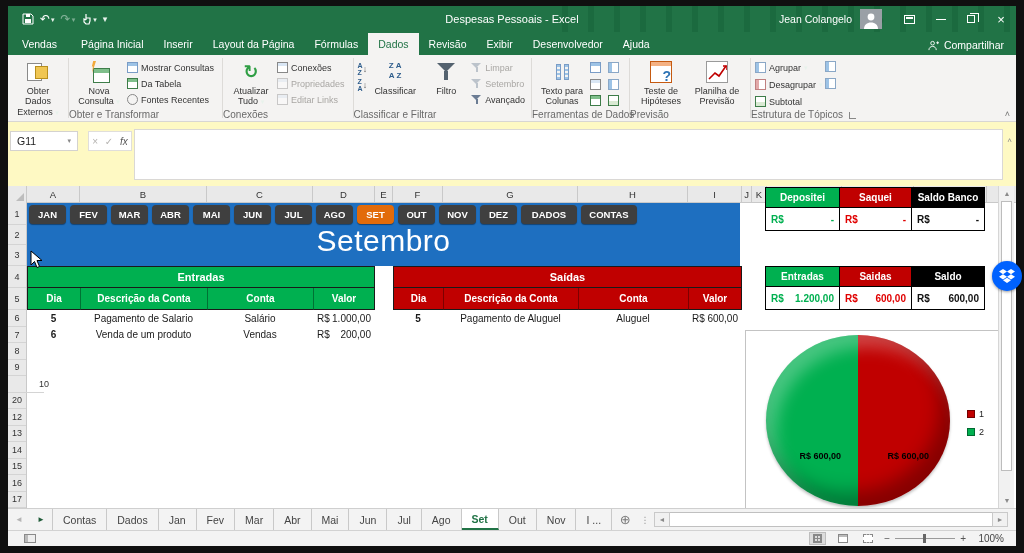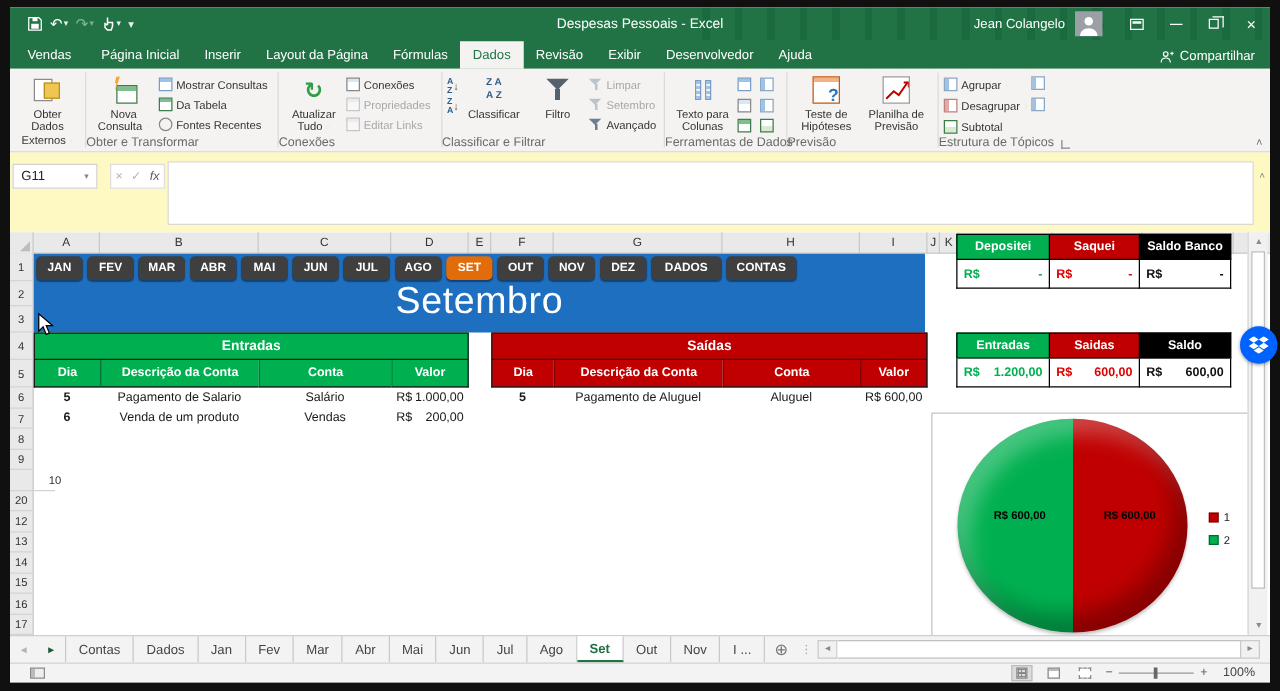--- a/index.html
+++ b/index.html
@@ -135,21 +135,21 @@
   .mt-vals { display:flex; }
   .mt-vals .vc { height:23px; background:#fff; display:flex; align-items:center; justify-content:space-between; padding:0 5px; font-weight:bold; font-size:10px; border:1px solid #000; border-top:none; border-left:none;}
   .mt-vals .vc:first-child { border-left:1px solid #000; }
   .bg-green { background:#00b050; } .bg-red { background:#c00000; } .bg-black { background:#000; }
   .c-green { color:#00b050; } .c-red { color:#e00000; } .c-black { color:#111; }
 
   
   .chart { position:absolute; left:737px; top:144px; width:257px; height:180px; background:#fff; border:1px solid #c3c3c3; }
   .pie { position:absolute; left:20px; top:4px; width:184px; height:171px; border-radius:50%;
          box-shadow: inset -10px -14px 18px rgba(0,0,0,.30), inset 10px 12px 16px rgba(255,255,255,.28), 0 2px 3px rgba(0,0,0,.25); }
-  .plabel { position:absolute; width:46px; text-align:left; font-size:9px; font-weight:bold; color:#000; line-height:1.3;}
+  .plabel { position:absolute; width:46px; text-align:right; font-size:9px; font-weight:bold; color:#000; line-height:1.3;margin-top:44px;}
   .plabel.left { left:49px; top:76px; }
   .plabel.right { left:137px; top:76px; }
   .legend { position:absolute; left:221px; top:78px; display:flex; flex-direction:column; gap:8px; }
   .litem { display:flex; align-items:center; gap:4px; font-size:9px; color:#222; }
   .lswatch { width:8px; height:8px; border:1px solid rgba(0,0,0,.4); }
 
   
   .vscroll { position:absolute; left:990px; top:0px; width:16px; height:322px; background:#f1f1f1; border-left:1px solid #d6d6d6; }
   .vscroll .arr { position:absolute; left:0; width:16px; height:13px; color:#8a8a8a; font-size:7px; display:flex; align-items:center; justify-content:center;}
   .vthumb { position:absolute; left:2px; top:15px; width:11px; height:270px; background:#fff; border:1px solid #bdbdbd; }

